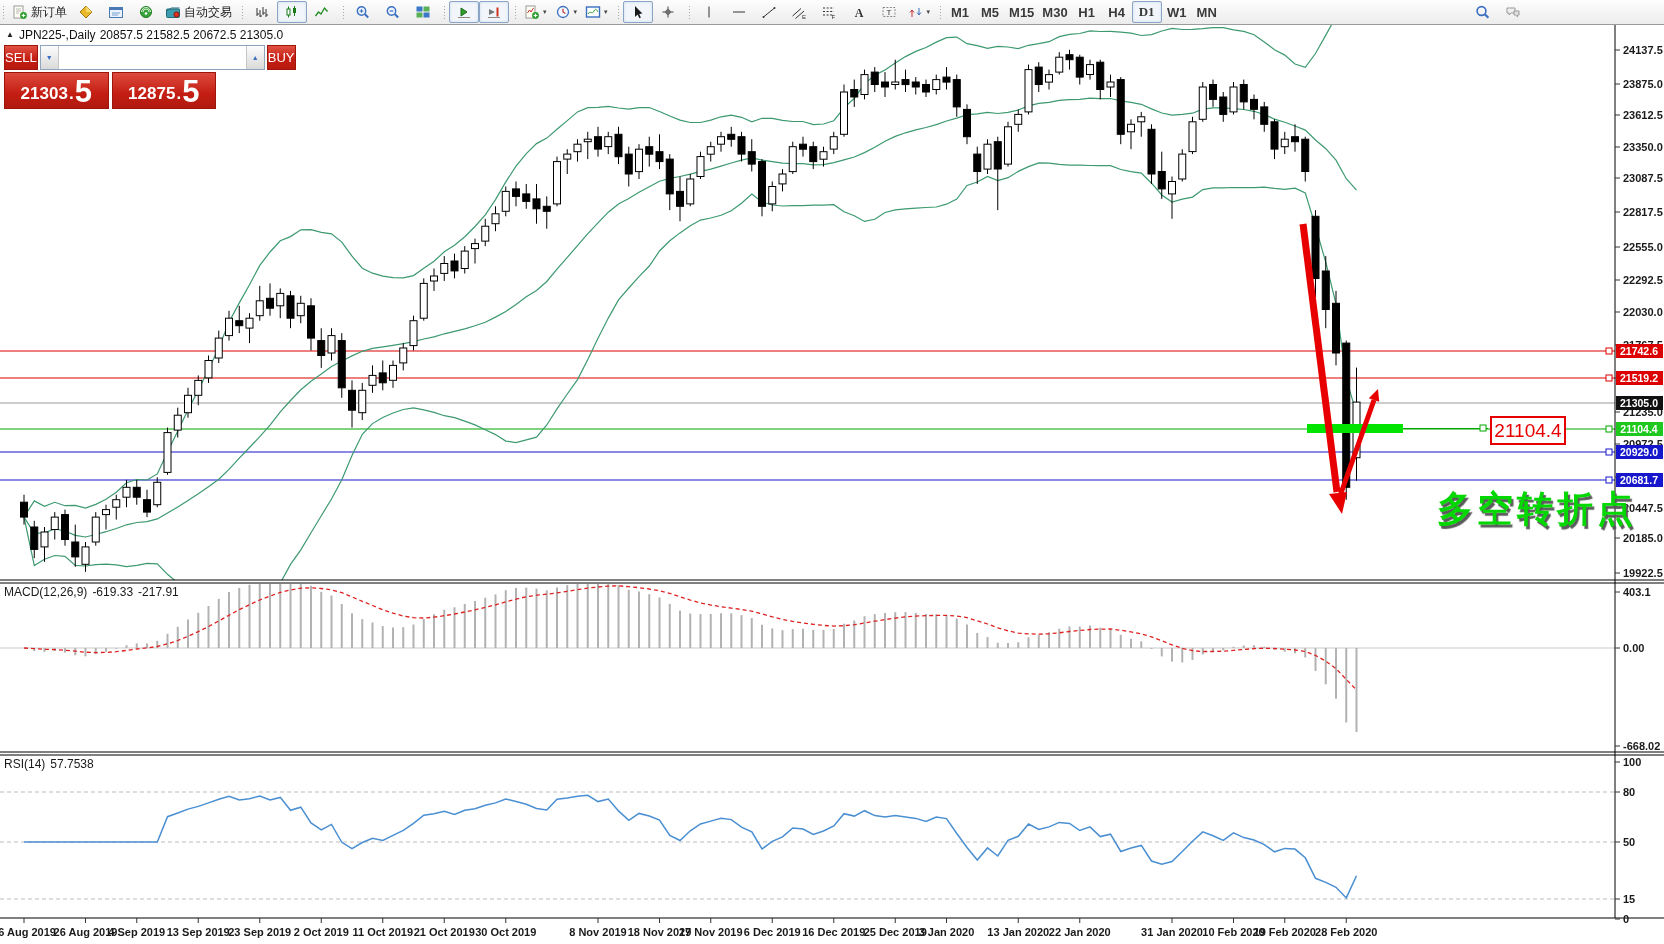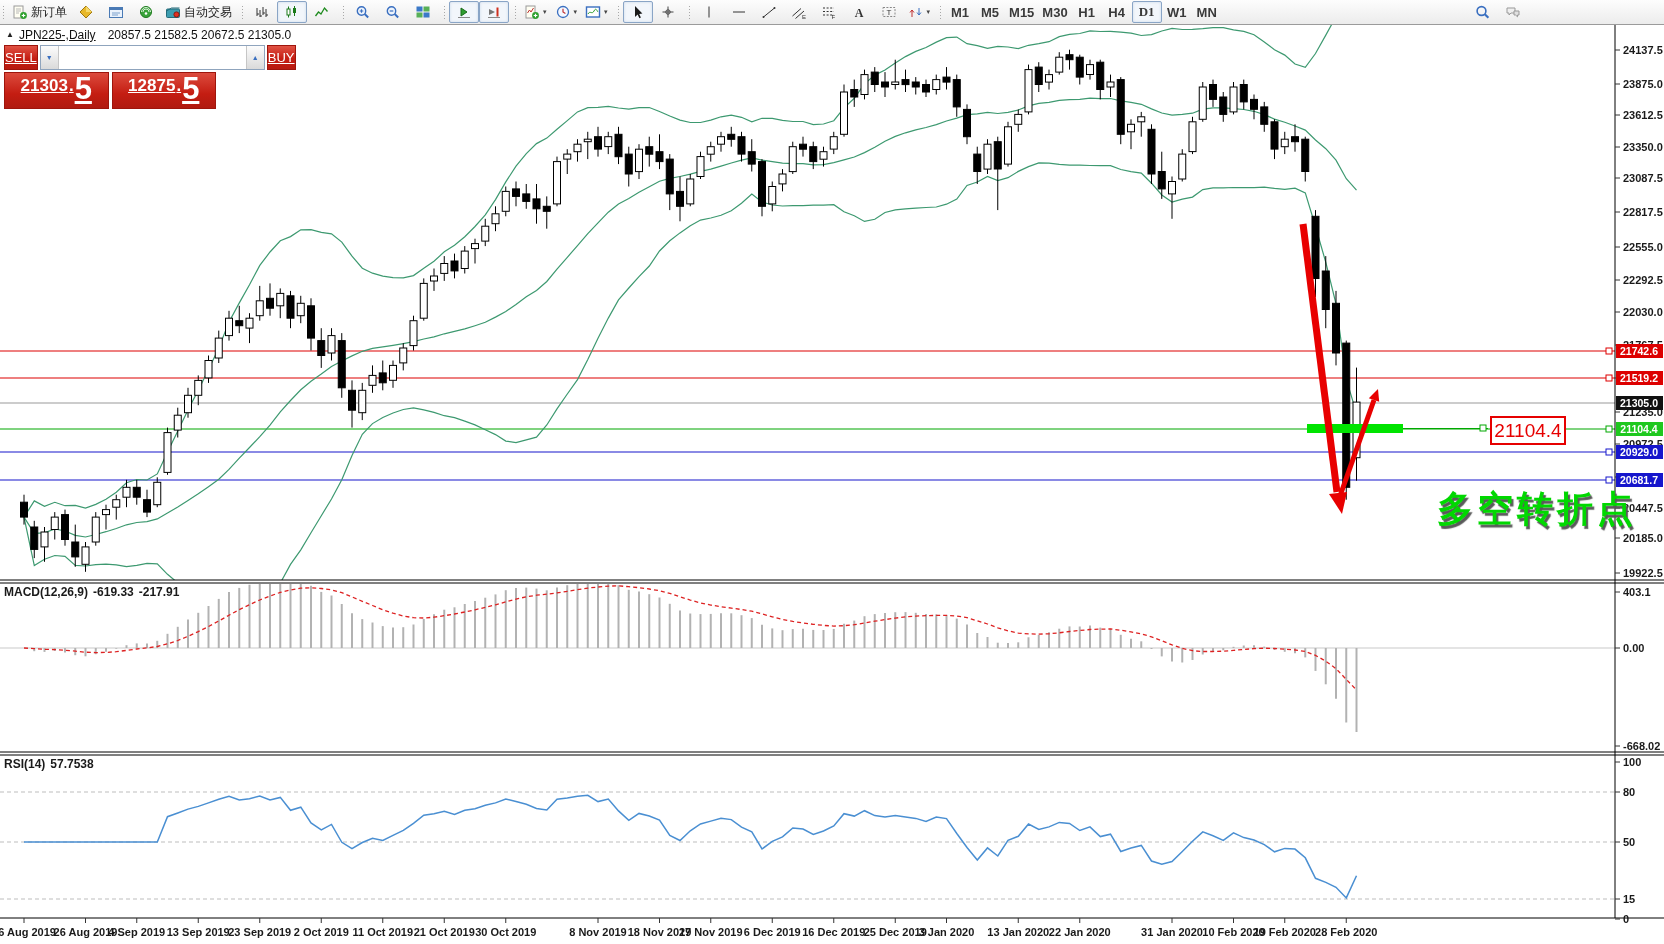--- a/index.html
+++ b/index.html
@@ -18,46 +18,46 @@
   .tb-lab{font-size:12px;color:#1c1c1c;white-space:nowrap;}
   .tf-btn .tb-lab{font-size:13px;font-weight:700;color:#3a3a3a;}
   .caret{font-size:7px;color:#444;}
   .ic{width:16px;height:16px;display:block;}
   #tb-right{margin-left:auto;margin-right:136px;display:flex;align-items:center;}
   
   #chart-svg{position:absolute;left:0;top:0;z-index:1;}
   .ovl{position:absolute;z-index:3;}
   #chart-title{left:6px;top:28px;font-size:12px;color:#111;white-space:nowrap;}
   #chart-title .tri{font-size:8px;margin-right:5px;vertical-align:2px;color:#222;}
-  #chart-title .sym{margin-right:12px;text-decoration:underline;}
+  #chart-title .sym{margin-right:4px;}
   
   #order-panel{left:4px;top:45px;width:212px;z-index:4;}
   .op-row1{display:flex;height:25px;gap:2px;}
   .op-btn{width:57px;display:flex;align-items:center;justify-content:center;color:#fff;
     font-size:13px;background:linear-gradient(#e05244,#c51d12 55%,#b81a10);
-    border:1px solid #9e150c;cursor:pointer;text-decoration:underline;}
+    border:1px solid #9e150c;cursor:pointer;}
   .vol-wrap{flex:1;display:flex;border:1px solid #8fa4bd;background:#fff;}
   .vol-btn{width:17px;display:flex;align-items:center;justify-content:center;font-size:7px;
     color:#3a6fc0;background:linear-gradient(#fcfcfc,#dadada);cursor:pointer;}
   .vol-btn.dn{border-right:1px solid #c6c6c6;}
   .vol-btn.up{border-left:1px solid #c6c6c6;}
   .vol-wrap input{flex:1;min-width:0;border:none;outline:none;font-size:14px;color:#111;
     text-align:right;padding:0 6px 0 0;font-family:"Liberation Sans",sans-serif;margin-top:36px;}
   .op-row2{display:flex;height:37px;gap:3px;margin-top:2px;}
-  .price-box{flex:1;display:flex;align-items:flex-start;justify-content:center;color:#fff;
+  .price-box{flex:1;display:flex;align-items:flex-end;justify-content:center;color:#fff;
     background:linear-gradient(#dc4b3d,#c41d12 60%,#b01a10);border:1px solid #9e150c;
-    padding-bottom:1px;cursor:pointer;text-decoration:underline;}
+    padding-bottom:1px;cursor:pointer;}
   .pm{font-size:17px;font-weight:700;line-height:26px;}
   .pd{font-size:17px;font-weight:700;line-height:26px;margin:0 1px;}
   .pf{font-size:31px;font-weight:700;line-height:31px;}
   
   #macd-label,#rsi-label{font-size:12px;color:#1a1a1a;white-space:nowrap;}
   #macd-label{left:4px;top:585px;}
   #rsi-label{left:4px;top:757px;}
-  #macd-label span,#rsi-label span{margin-right:5px;font-weight:bold;}
+  #macd-label span,#rsi-label span{margin-right:5px;}
   
   #level-box{left:1490px;top:416px;width:72px;height:25px;border:2px solid #e60000;
     background:#fff;color:#e60000;font-size:19px;display:flex;align-items:center;
     justify-content:center;z-index:4;}
   #turning-point{left:1437px;top:485px;font-size:36px;font-weight:700;color:#00d800;
     letter-spacing:4px;text-shadow:2px 3px 1px #5a5a5a;z-index:4;white-space:nowrap;}
 </style>
 </head>
 <body>
 

